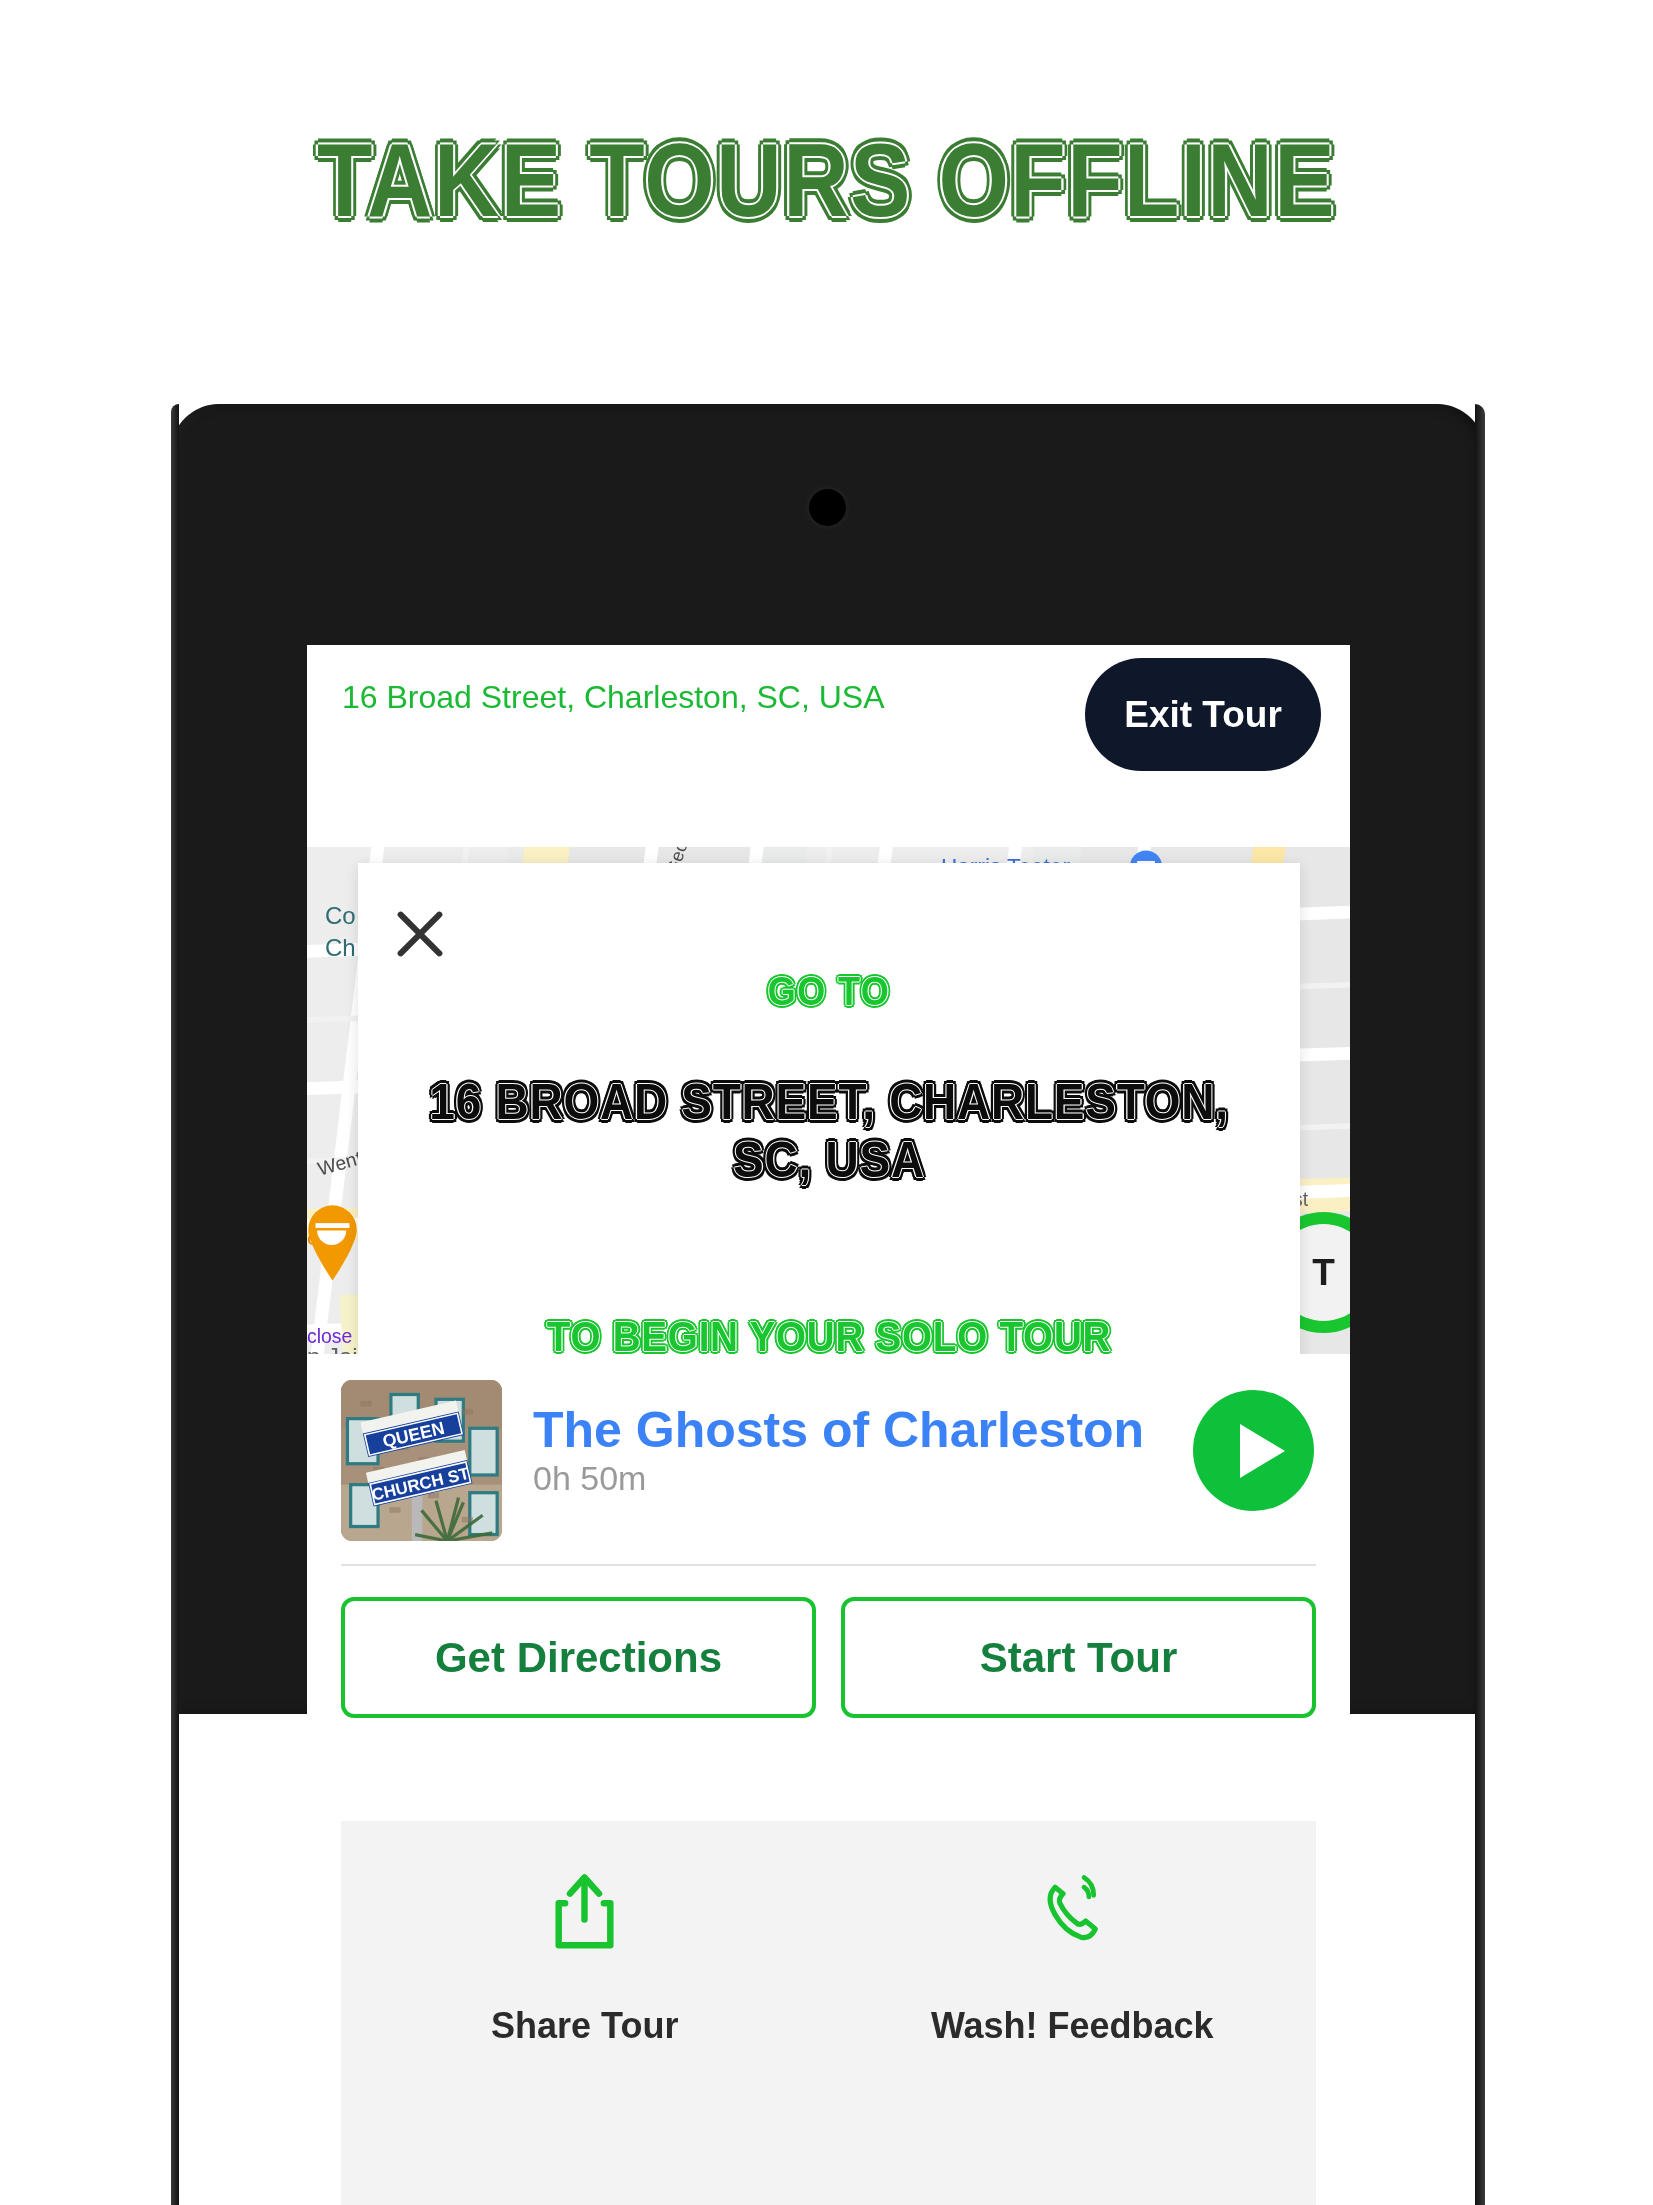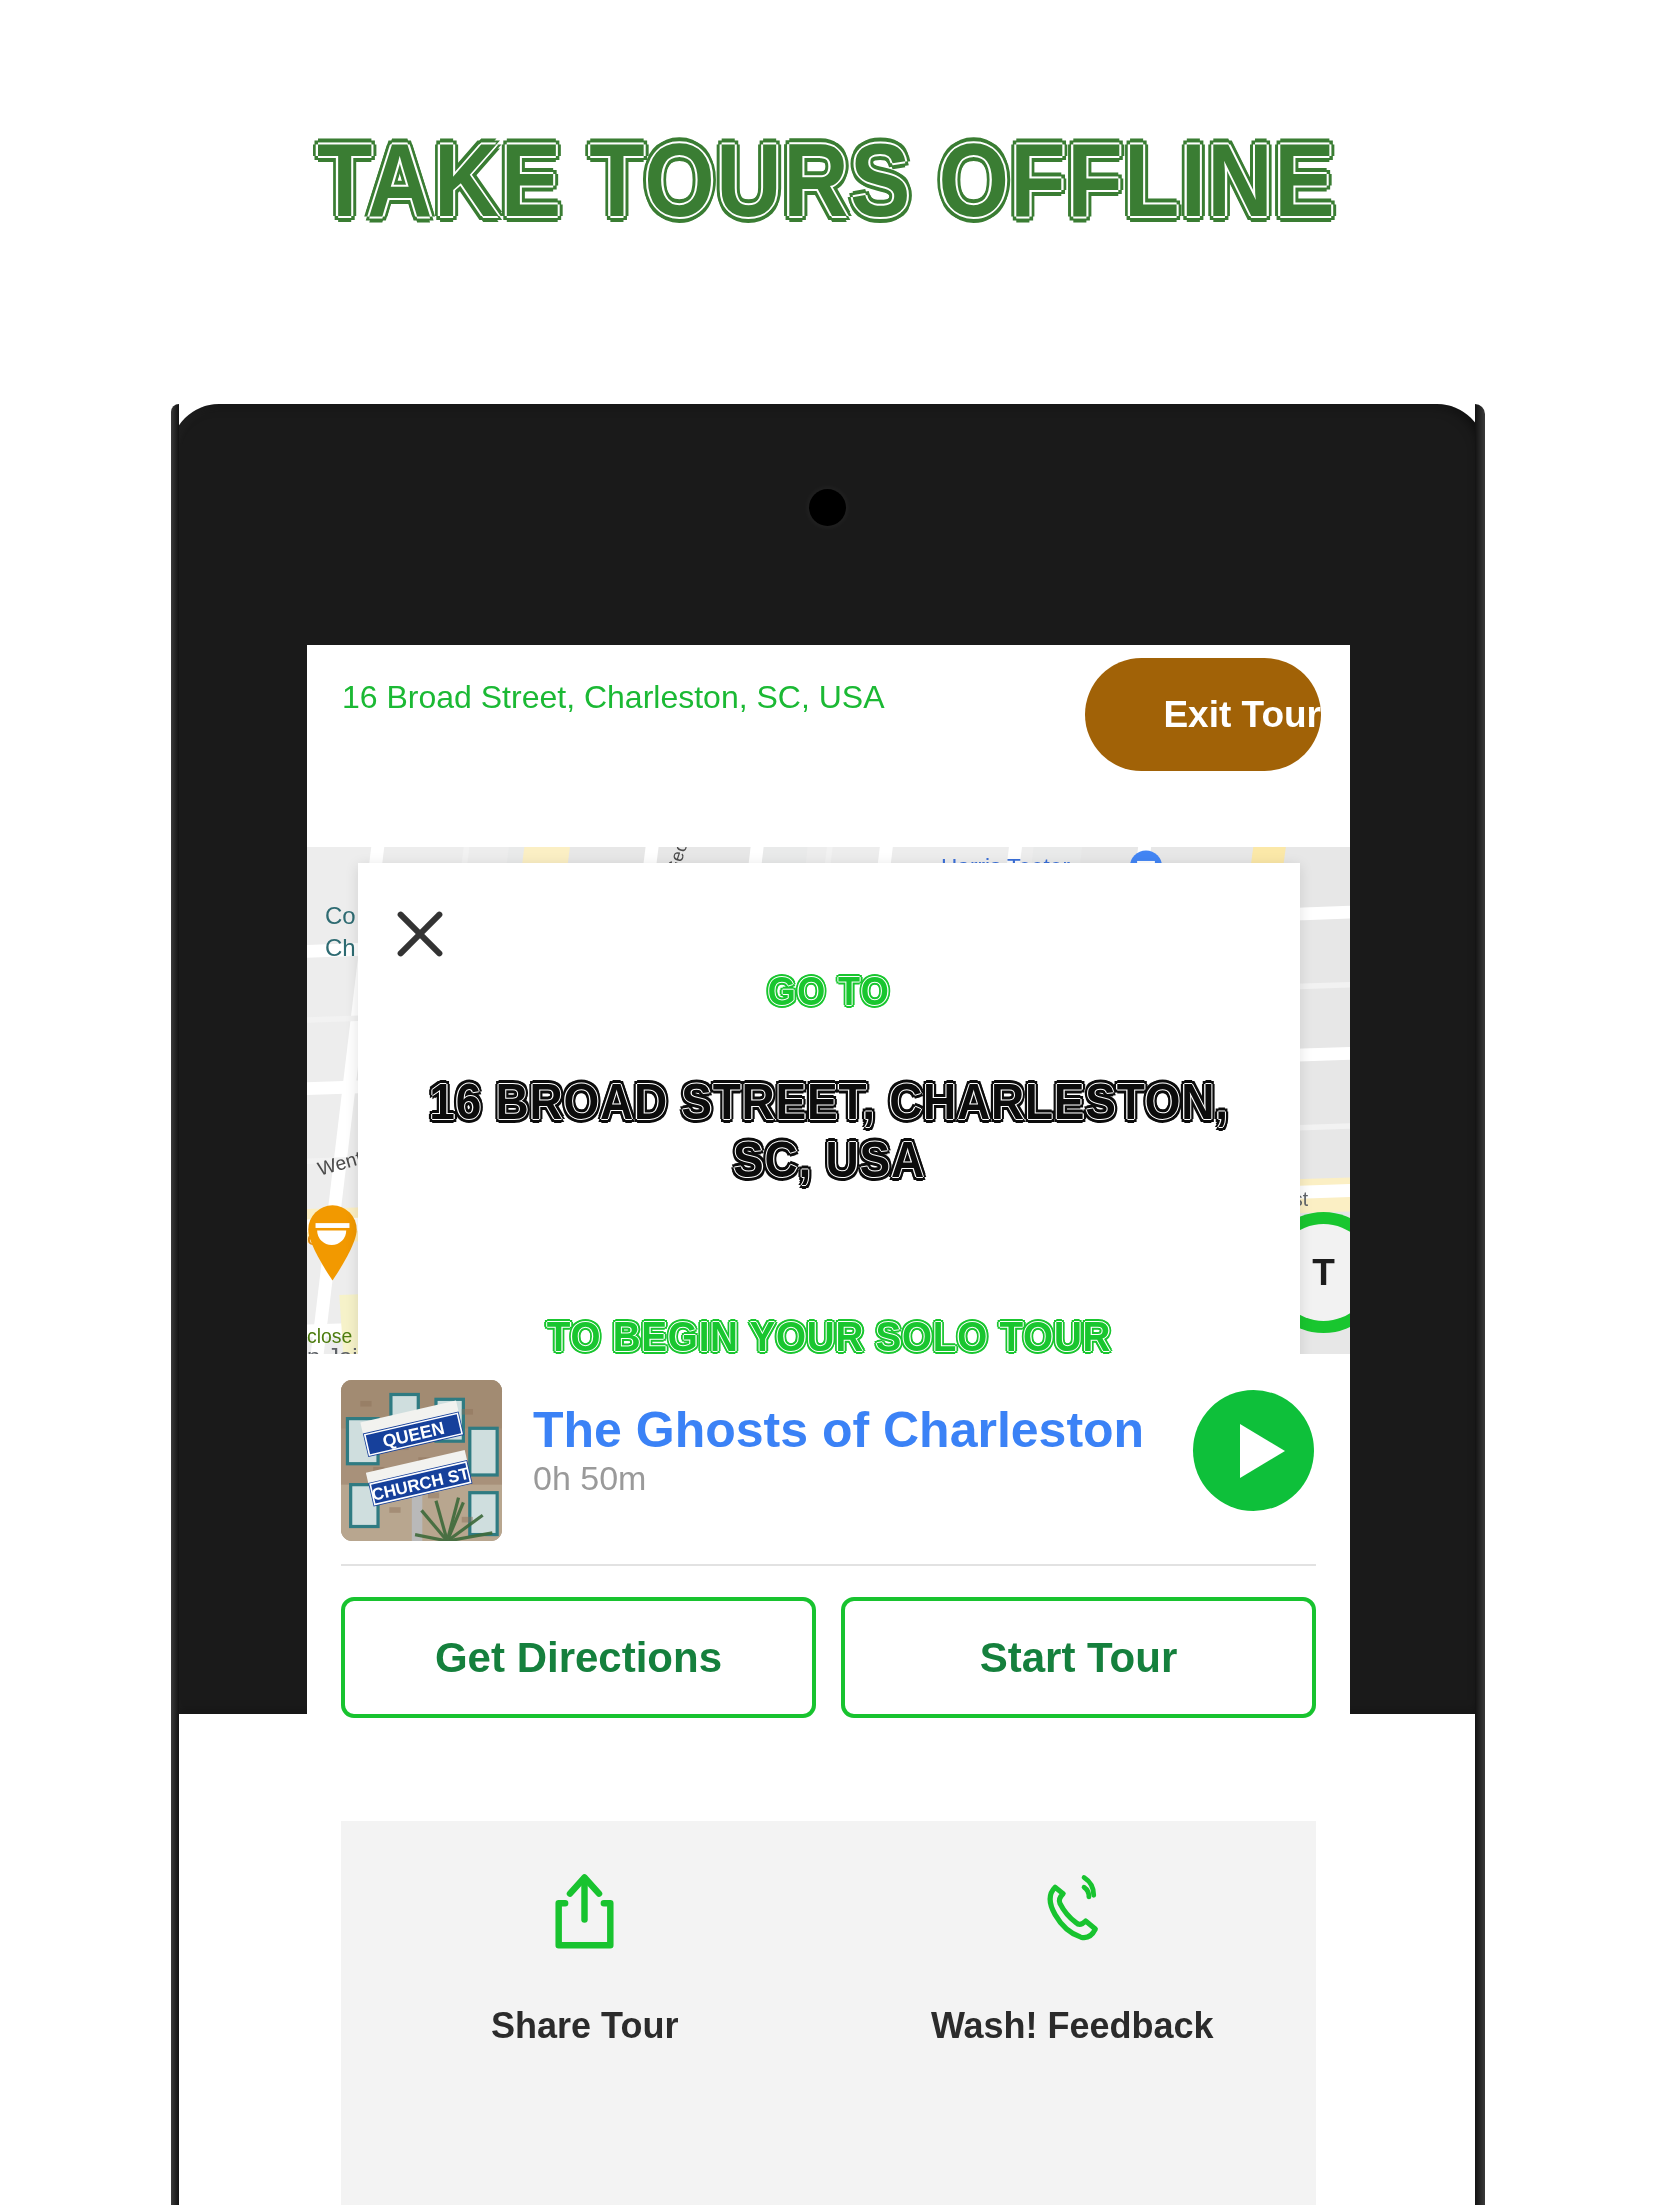--- a/index.html
+++ b/index.html
@@ -105,29 +105,28 @@
     width: 726px;
     font-size: 32px;
     font-weight: 400;
     color: #1bb934;
     white-space: nowrap;
   }
   .exit-tour {
     position: absolute;
     right: 29px; top: 13px;
     width: 236px; height: 113px;
-    background: #a16207;
+    background: #0f172a;
     border: none;
     border-radius: 57px;
     color: #ffffff;
     font-family: "Liberation Sans", sans-serif;
     font-size: 37px;
     font-weight: 700;
     cursor: pointer;
-    text-align: right;
   }
 
   
   .map {
     position: absolute;
     left: 0; top: 202px;
     width: 1043px; height: 507px;
     background: #e9eaea;
     overflow: hidden;
   }
@@ -380,21 +379,21 @@
         </svg>
 
         <div class="m-lbl" style="left:355px;top:24px;font-size:18px;color:#4a4a4a;transform:rotate(-72deg);transform-origin:left top;">George St</div>
         <div class="m-lbl" style="left:634px;top:6.5px;font-size:22.6px;font-weight:500;color:#3a6fd8;">Harris Teeter</div>
         <div class="m-lbl" style="left:961px;top:22.6px;font-size:18px;color:#5f6368;transform:rotate(90deg);transform-origin:left top;">Wash</div>
         <div class="m-lbl" style="left:18px;top:55px;font-size:24px;color:#2e6b72;">Co</div>
         <div class="m-lbl" style="left:18px;top:87px;font-size:24px;color:#2e6b72;">Ch</div>
         <div class="m-lbl" style="left:9.7px;top:303px;font-size:19.4px;color:#4a4a4a;transform:rotate(-16deg);">Wentw</div>
         <div class="m-lbl" style="left:0px;top:379px;font-size:21px;color:#e08b15;">e</div>
         <div class="m-lbl" style="left:0px;top:448px;font-size:24px;color:#5f6368;margin-top:48px;">n Jai</div>
-        <div class="m-lbl" style="left:0px;top:478px;font-size:19.4px;color:#4d7c0f;">close</div>
+        <div class="m-lbl" style="left:0px;top:478px;font-size:19.4px;color:#6d28d9;">close</div>
         <div class="m-lbl" style="left:986px;top:341px;font-size:19.4px;color:#5f6368;">st</div>
 
         <svg style="position:absolute;left:818px;top:0px;width:42px;height:57px;" viewBox="0 0 52 70">
           <path d="M26 68 C26 68 6 38 6 24 A20 20 0 0 1 46 24 C46 38 26 68 26 68 Z" fill="#4285f4"></path>
           <rect x="15" y="17" width="22" height="4" fill="#fff"></rect>
           <path d="M16 23 h20 l-3 11 h-14 z" fill="#fff"></path>
         </svg>
         <svg style="position:absolute;left:-6.5px;top:355px;width:63px;height:81px;" viewBox="0 0 78 100">
           <path d="M39 97 C39 97 9 54 9 34 A30 30 0 0 1 69 34 C69 54 39 97 39 97 Z" fill="#f29900"></path>
           <rect x="18" y="26" width="42" height="6" fill="#fff"></rect>

